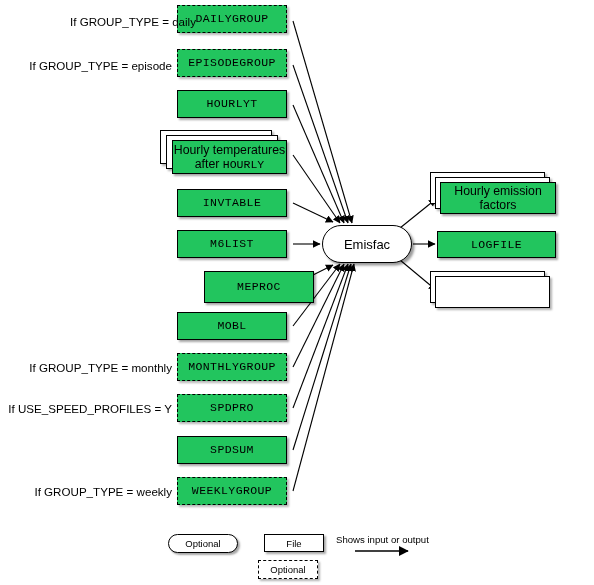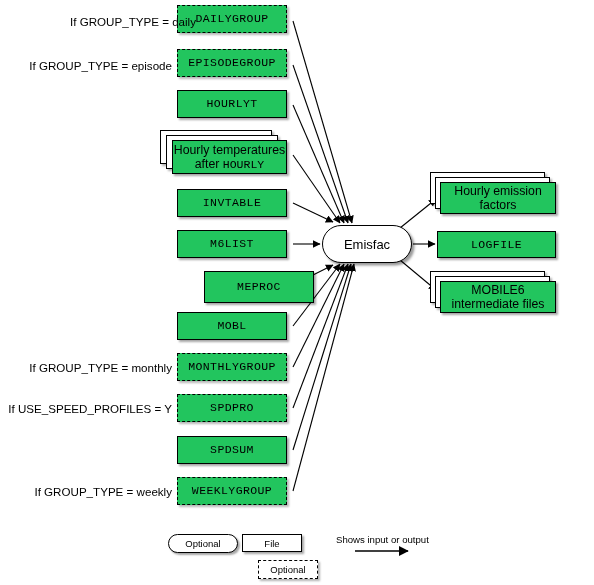--- a/index.html
+++ b/index.html
@@ -212,26 +212,22 @@
   <div class="stack-layer" style="left:435px; top:177px; width:115px; height:32px; z-index:2;"></div>
   <div class="node file-box prose" style="left:440px; top:182px; width:116px; height:32px; flex-direction:column; z-index:3;">
     <span>Hourly emission</span>
     <span>factors</span>
   </div>
 
   <div class="node file-box" style="left:437px; top:231px; width:119px; height:27px;">LOGFILE</div>
 
   <div class="stack-layer" style="left:430px; top:271px; width:115px; height:32px; z-index:1;"></div>
   <div class="stack-layer" style="left:435px; top:276px; width:115px; height:32px; z-index:2;"></div>
-  <div class="node file-box prose" style="left:440px; top:281px; width:116px; height:32px; flex-direction:column; z-index:3;">
-    <span>MOBILE6</span>
-    <span>intermediate files</span>
-  </div>
 
   <div class="legend-program" style="left:168px; top:534px; width:70px; height:19px;">Optional</div>
 
-  <div class="legend-file" style="left:242px; top:534px; width:60px; height:18px;">File</div>
+  <div class="legend-file" style="left:264px; top:534px; width:60px; height:18px;">File</div>
 
   <div class="legend-optional" style="left:258px; top:560px; width:60px; height:19px;">Optional</div>
 
   <div class="legend-text" style="left:336px; top:534px;">Shows input or output</div>
 
 </div>
 
 </body></html>

